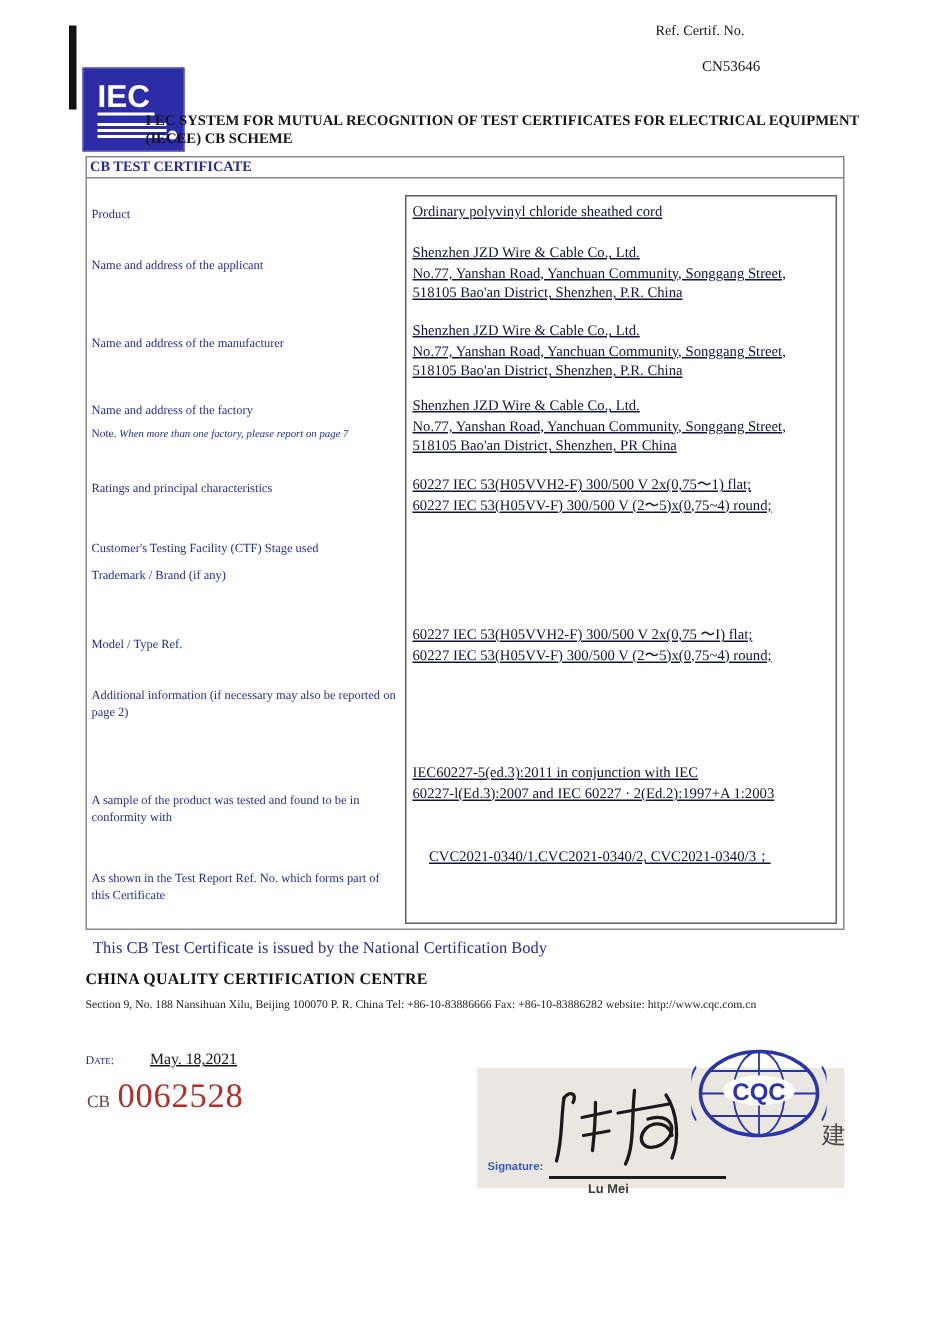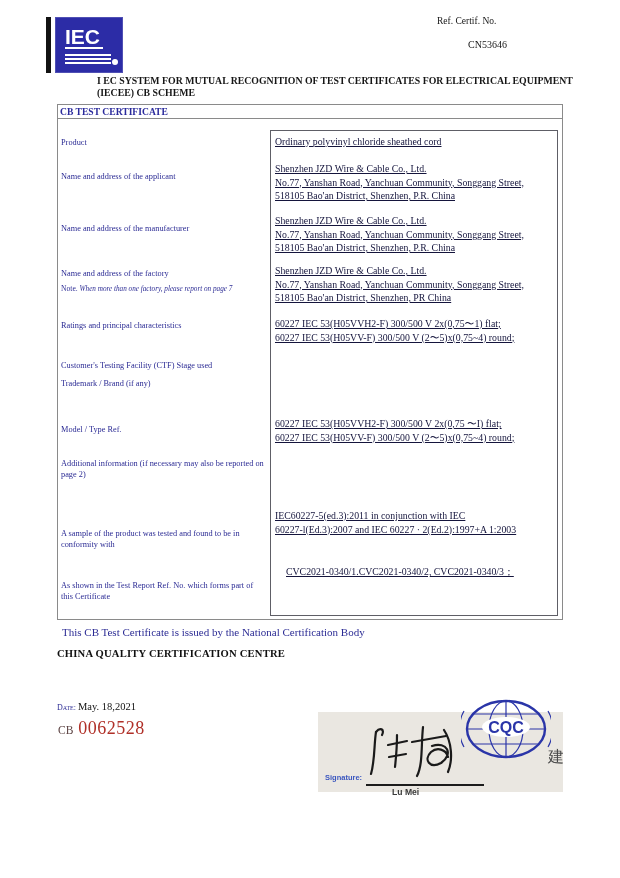--- a/index.html
+++ b/index.html
@@ -8,20 +8,21 @@
     position:relative; width:620px; height:878px; background:#ffffff;
     font-family:"Liberation Serif", serif; color:#14143c; overflow:hidden;
   }
   
   .iec-logo-wrap { position:absolute; left:46px; top:17px; display:flex; }
   .iec-bar { width:5px; height:56px; background:#121212; margin-right:4px; }
   .iec-box {
     width:68px; height:56px; background:#2c2ca6; border:1px solid #5050b4;
     display:flex; flex-direction:column; align-items:flex-start; justify-content:center;
     padding-left:9px;
+    margin-top:28px;
   }
   .iec-text {
     color:#fff; font-weight:bold; font-size:21px; line-height:19px;
     font-family:"Liberation Sans", sans-serif; border-bottom:2px solid #fff; padding:0 3px 1px 0;
   }
   .iec-lines { margin-top:3px; width:46px; position:relative; }
   .iec-line { height:2px; background:#fff; margin-top:2px; }
   .iec-dot { position:absolute; right:-7px; bottom:-1px; width:6px; height:6px; border-radius:50%; background:#fff; }
   .ref-label { position:absolute; left:437px; top:16px; font-size:9.5px; color:#161616; }
   .ref-value { position:absolute; left:468px; top:39px; font-size:10px; color:#161616; }
@@ -52,24 +53,24 @@
   .r7{height:30px} .r7 .lbl{padding-top:8px}  .r7 .val{padding-top:0px}
   .r8{height:53px} .r8 .lbl{padding-top:12px} .r8 .val{padding-top:6px}
   .r9{height:59px} .r9 .lbl{padding-top:29px} .r9 .val{padding-top:9px}
   .r10{height:60px}.r10 .lbl{padding-top:22px}.r10 .val{padding-top:6px; padding-left:16px}
   
   .issued { position:absolute; left:62px; top:626px; color:#2b2b94; font-size:11px; }
   .org-name { position:absolute; left:57px; top:648px; font-weight:bold; font-size:10.6px; color:#101010; letter-spacing:0.2px; }
   .org-addr { position:absolute; left:57px; top:665px; font-size:7.8px; color:#242424; }
   .date-line { position:absolute; left:57px; top:696px; }
   .date-label { color:#2b2b94; font-size:8px; font-variant:small-caps; }
-  .date-value { color:#141414; font-size:10.5px; margin-left:2px; }
+  .date-value { color:#141414; font-size:10.5px; margin-left:24px;text-decoration:underline; }
   .cb-line { position:absolute; left:58px; top:718px; }
   .cb-prefix { color:#5c4343; font-size:11.5px; margin-right:5px; }
-  .cb-number { color:#b03028; font-size:18px; letter-spacing:0.5px; }
+  .cb-number { color:#b03028; font-size:23px; letter-spacing:0.5px; }
   .sig-area { position:absolute; left:318px; top:712px; width:245px; height:80px; background:#eae7e1; }
   .sig-label { position:absolute; left:7px; top:61px; color:#3a56bf; font-size:7.5px; font-weight:bold; font-family:"Liberation Sans", sans-serif; }
   .sig-line { position:absolute; left:48px; top:72px; width:118px; height:2px; background:#1c1c1c; }
   .sig-name { position:absolute; left:74px; top:75px; font-size:8.6px; color:#3a3a3a; font-weight:bold; font-family:"Liberation Sans", sans-serif; }
   .sig-svg { position:absolute; left:42px; top:6px; }
   .cqc-logo { position:absolute; left:461px; top:697px; }
   .stamp-char { position:absolute; left:548px; top:747px; font-size:16px; color:#4a4a4a; }
 </style>
 </head>
 <body>
@@ -166,20 +167,21 @@
       <div class="row r10">
         <div class="lbl">As shown in the Test Report Ref. No. which forms part of this Certificate</div>
         <div class="val">CVC2021-0340/1.CVC2021-0340/2, CVC2021-0340/3；</div>
       </div>
 
     </div>
   </div>
 
   <div class="issued">This CB Test Certificate is issued by the National Certification Body</div>
   <div class="org-name">CHINA QUALITY CERTIFICATION CENTRE</div>
+  <div class="org-addr">Section 9, No. 188 Nansihuan Xilu, Beijing 100070 P. R. China Tel: +86-10-83886666 Fax: +86-10-83886282 website: http://www.cqc.com.cn</div>
 
   <div class="date-line">
     <span class="date-label">Date:</span><span class="date-value">May. 18,2021</span>
   </div>
 
   <div class="cb-line">
     <span class="cb-prefix">CB</span><span class="cb-number">0062528</span>
   </div>
 
   <div class="sig-area">

